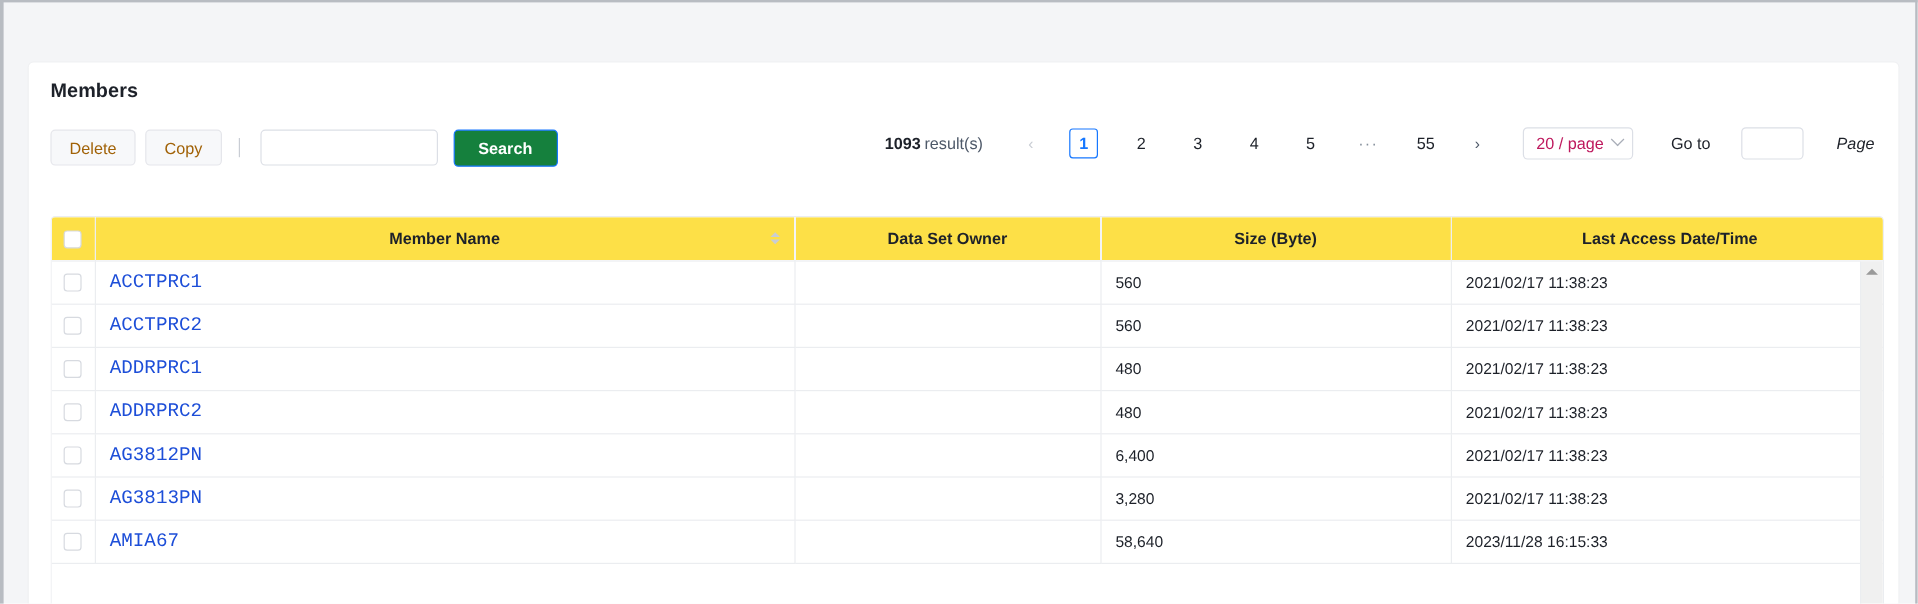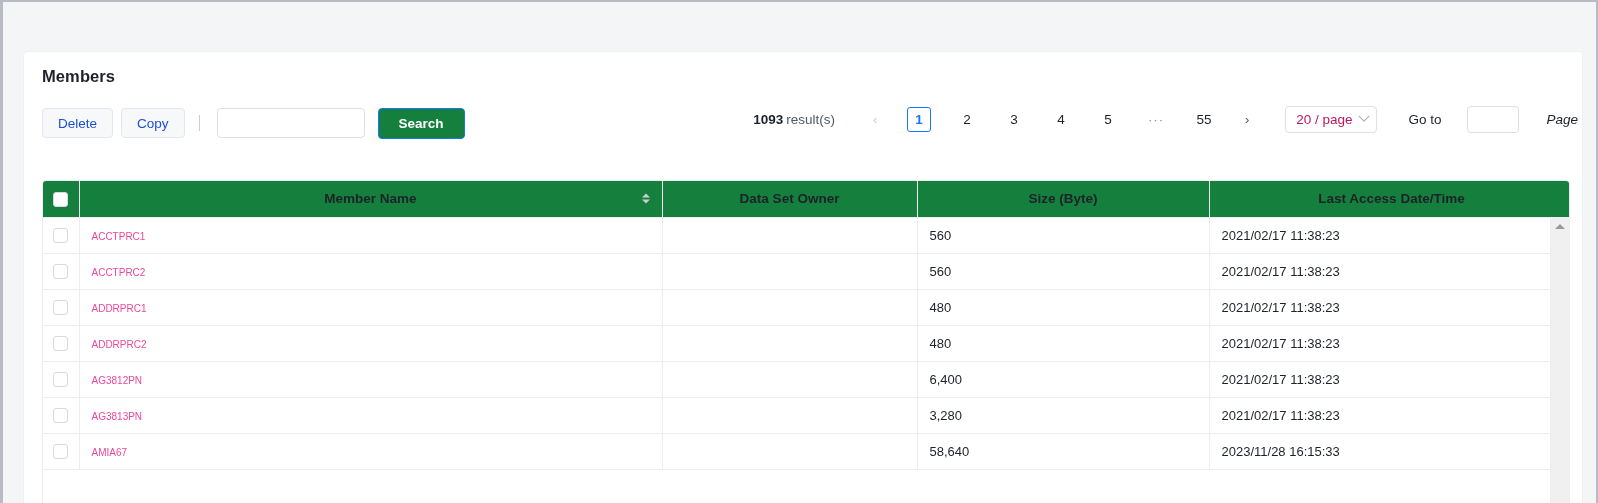--- a/index.html
+++ b/index.html
@@ -59,21 +59,21 @@
     border-radius: 4px;
     display: inline-flex;
     align-items: center;
     justify-content: center;
     cursor: pointer;
     white-space: nowrap;
   }
   .btn-disabled {
     background: #f7f8fa;
     border: 1px solid #e5e6eb;
-    color: #1d4ed8;
+    color: #a16207;
     cursor: not-allowed;
   }
   .btn-primary {
     background: #15803d;
     border: 1px solid #1677ff;
     color: #ffffff;
     font-weight: bold;
     padding: 0 20px;
     height: 31px;
   }
@@ -95,21 +95,21 @@
     color: #1d2129;
     padding: 0 8px;
     outline: none;
     margin-right: 13px;
   }
   .search-input::placeholder { color: #c9cdd4; }
 
   
   .pagination {
     position: absolute;
-    right: 4px;
+    right: 20px;
     top: 18px;
     display: flex;
     align-items: center;
     height: 30px;
     font-size: 13.5px;
     color: #4e5969;
     gap: 17px;
   }
   .pg-total { margin-right: 12px; color: #1d2129; }
   .pg-total b { font-weight: bold; color: #1d2129; }
@@ -193,21 +193,21 @@
     border-radius: 4px 4px 0 0;
     overflow: hidden;
     background: #fff;
   }
   table {
     border-collapse: collapse;
     width: 100%;
     table-layout: fixed;
   }
   thead th {
-    background: #15803d;
+    background: #fde047;
     height: 36px;
     font-size: 13.5px;
     font-weight: bold;
     color: #1d2129;
     border-bottom: 1px solid #ebedf0;
     border-right: 1px solid #ebedf0;
     padding: 0;
     text-align: center;
     position: relative;
   }
@@ -238,24 +238,25 @@
     display: inline-block;
     width: 15px; height: 15px;
     border: 1px solid #d7dae0;
     border-radius: 3px;
     background: #fff;
     vertical-align: middle;
     cursor: pointer;
   }
 
   .member-link {
-    color: #ec4899;
+    color: #1d4ed8;
     text-decoration: none;
-    font-size: 10px;
-    cursor: pointer;
+    font-size: 16px;
+    cursor: pointer;
+    font-family: Liberation Mono, monospace;
   }
 
   .sort-icon {
     position: absolute;
     right: 11px;
     top: 50%;
     transform: translateY(-50%);
     width: 10px; height: 15px;
     cursor: pointer;
     display: inline-flex;

